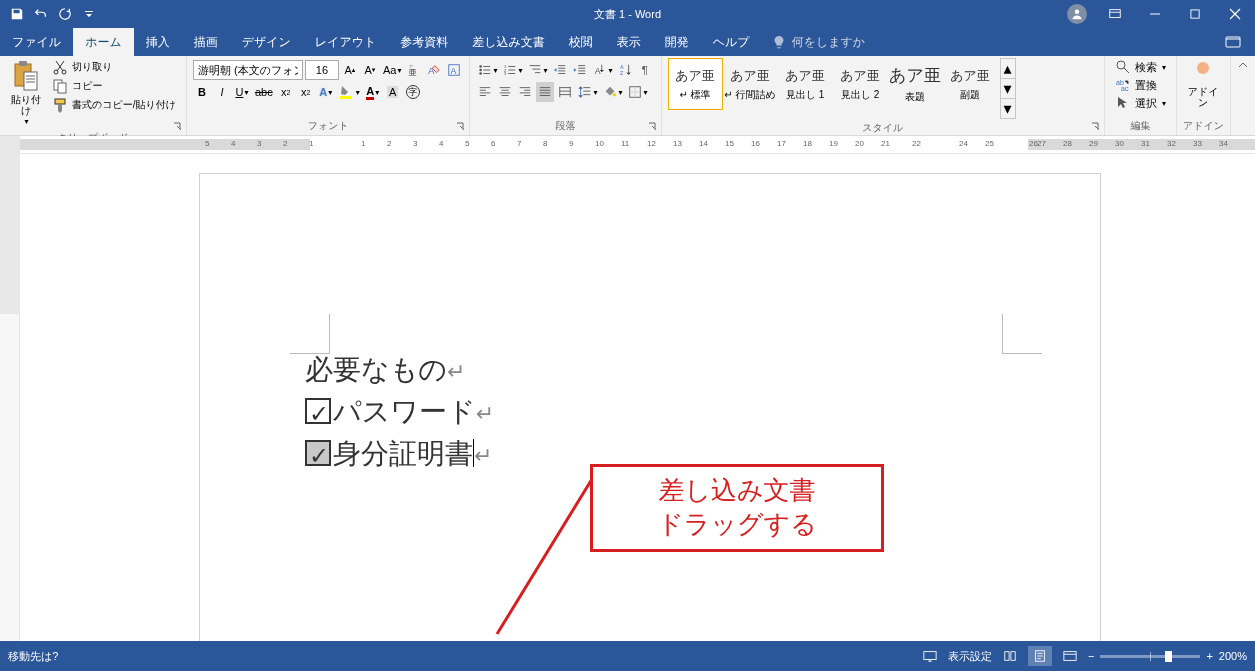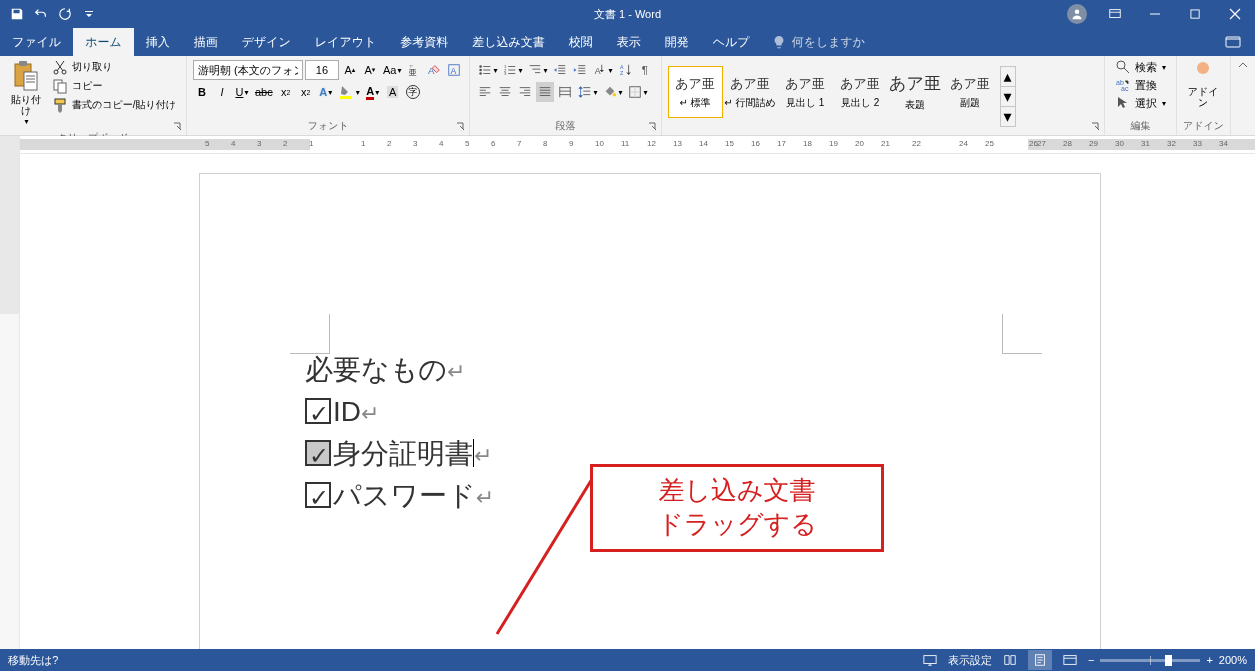--- a/index.html
+++ b/index.html
@@ -77,21 +77,21 @@
 .chk { display:inline-block; width:26px; height:26px; border:2px solid #333; position:relative; vertical-align:-3px; margin-right:2px; }
 .chk.sel { background:#c8c8c8; }
 .chk::after { content:"✓"; position:absolute; left:2px; top:-4px; font-size:24px; }
 .cursor-line { display:inline-block; width:1px; height:28px; background:#000; vertical-align:-4px; }
 
 
 .callout { position:absolute; left:570px; top:310px; width:294px; height:88px; border:3px solid #d62020; background:#fff; display:flex; align-items:center; justify-content:center; font-size:26px; color:#d62020; text-align:center; line-height:1.3; font-family:"Yu Gothic", sans-serif; }
 .callout-line { position:absolute; stroke:#d62020; stroke-width:3; fill:none; }
 
 
-.statusbar { position:absolute; left:0; right:0; bottom:0; height:22px; background:#2b579a; color:#fff; font-size:11px; display:flex; align-items:center; padding:0 8px; }
+.statusbar { position:absolute; left:0; right:0; bottom:0; height:30px; background:#2b579a; color:#fff; font-size:11px; display:flex; align-items:center; padding:0 8px; }
 .status-right { margin-left:auto; display:flex; align-items:center; gap:6px; }
 .view-btn { width:24px; height:20px; display:flex; align-items:center; justify-content:center; cursor:pointer; }
 .view-btn.active { background: rgba(255,255,255,.25); }
 .zoom-slider { width:100px; height:3px; background: rgba(255,255,255,.4); position:relative; }
 .zoom-thumb { position:absolute; width:7px; height:11px; background:#fff; top:-4px; left:65px; }
 .zoom-mid { position:absolute; width:1px; height:9px; background:rgba(255,255,255,.5); left:50px; top:-3px; }
 
 svg { display:block; }
 .drop { font-size:8px; margin-left:1px; }
 </style>
@@ -445,20 +445,21 @@
             <div class="style-preview">あア亜</div>
             <div>副題</div>
           </div>
         <div class="gallery-more">
             <div>▴</div>
             <div>▾</div>
             <div>▾</div>
           </div>
       </div>
     </div>
+    <div class="group-label">スタイル</div>
     <div class="dialog-launcher">
         <svg width="10" height="10" viewBox="0 0 10 10">
           <path stroke="#666" fill="none" d="M1 1h6v6M4 4l4 4"></path>
         </svg>
       </div>
   </div>
 
   <div class="group">
     <div class="edit-col">
       <div class="edit-item">
@@ -556,23 +557,22 @@
         <span class="hruler-num" style="left: 1147px;">32</span>
         <span class="hruler-num" style="left: 1173px;">33</span>
         <span class="hruler-num" style="left: 1199px;">34</span>
       </div>
     <div class="canvas">
       <div class="page">
         <div class="corner tl2"></div>
         <div class="corner tr2"></div>
         <div class="doc-content">
           <div class="para"><span>必要なもの</span><span class="pmark">↵</span></div>
-          <div class="para"><span class="chk"></span><span>ID</span><span class="pmark">↵</span></div>
+          <div class="para"><span class="chk"></span><span>パスワード</span><span class="pmark">↵</span></div>
           <div class="para"><span class="chk sel"></span><span>身分証明書</span><span class="cursor-line"></span><span class="pmark">↵</span></div>
-          <div class="para"><span class="chk"></span><span>パスワード</span><span class="pmark">↵</span></div>
         </div>
       </div>
 
       <div class="callout">
           <span style="white-space:pre-line">差し込み文書
 ドラッグする</span>
         </div>
       <svg class="callout-line" style="left:472px; top:320px" width="110" height="170">
           <line x1="100" y1="5" x2="5" y2="160" stroke="#d62020" stroke-width="3"></line>
         </svg>

